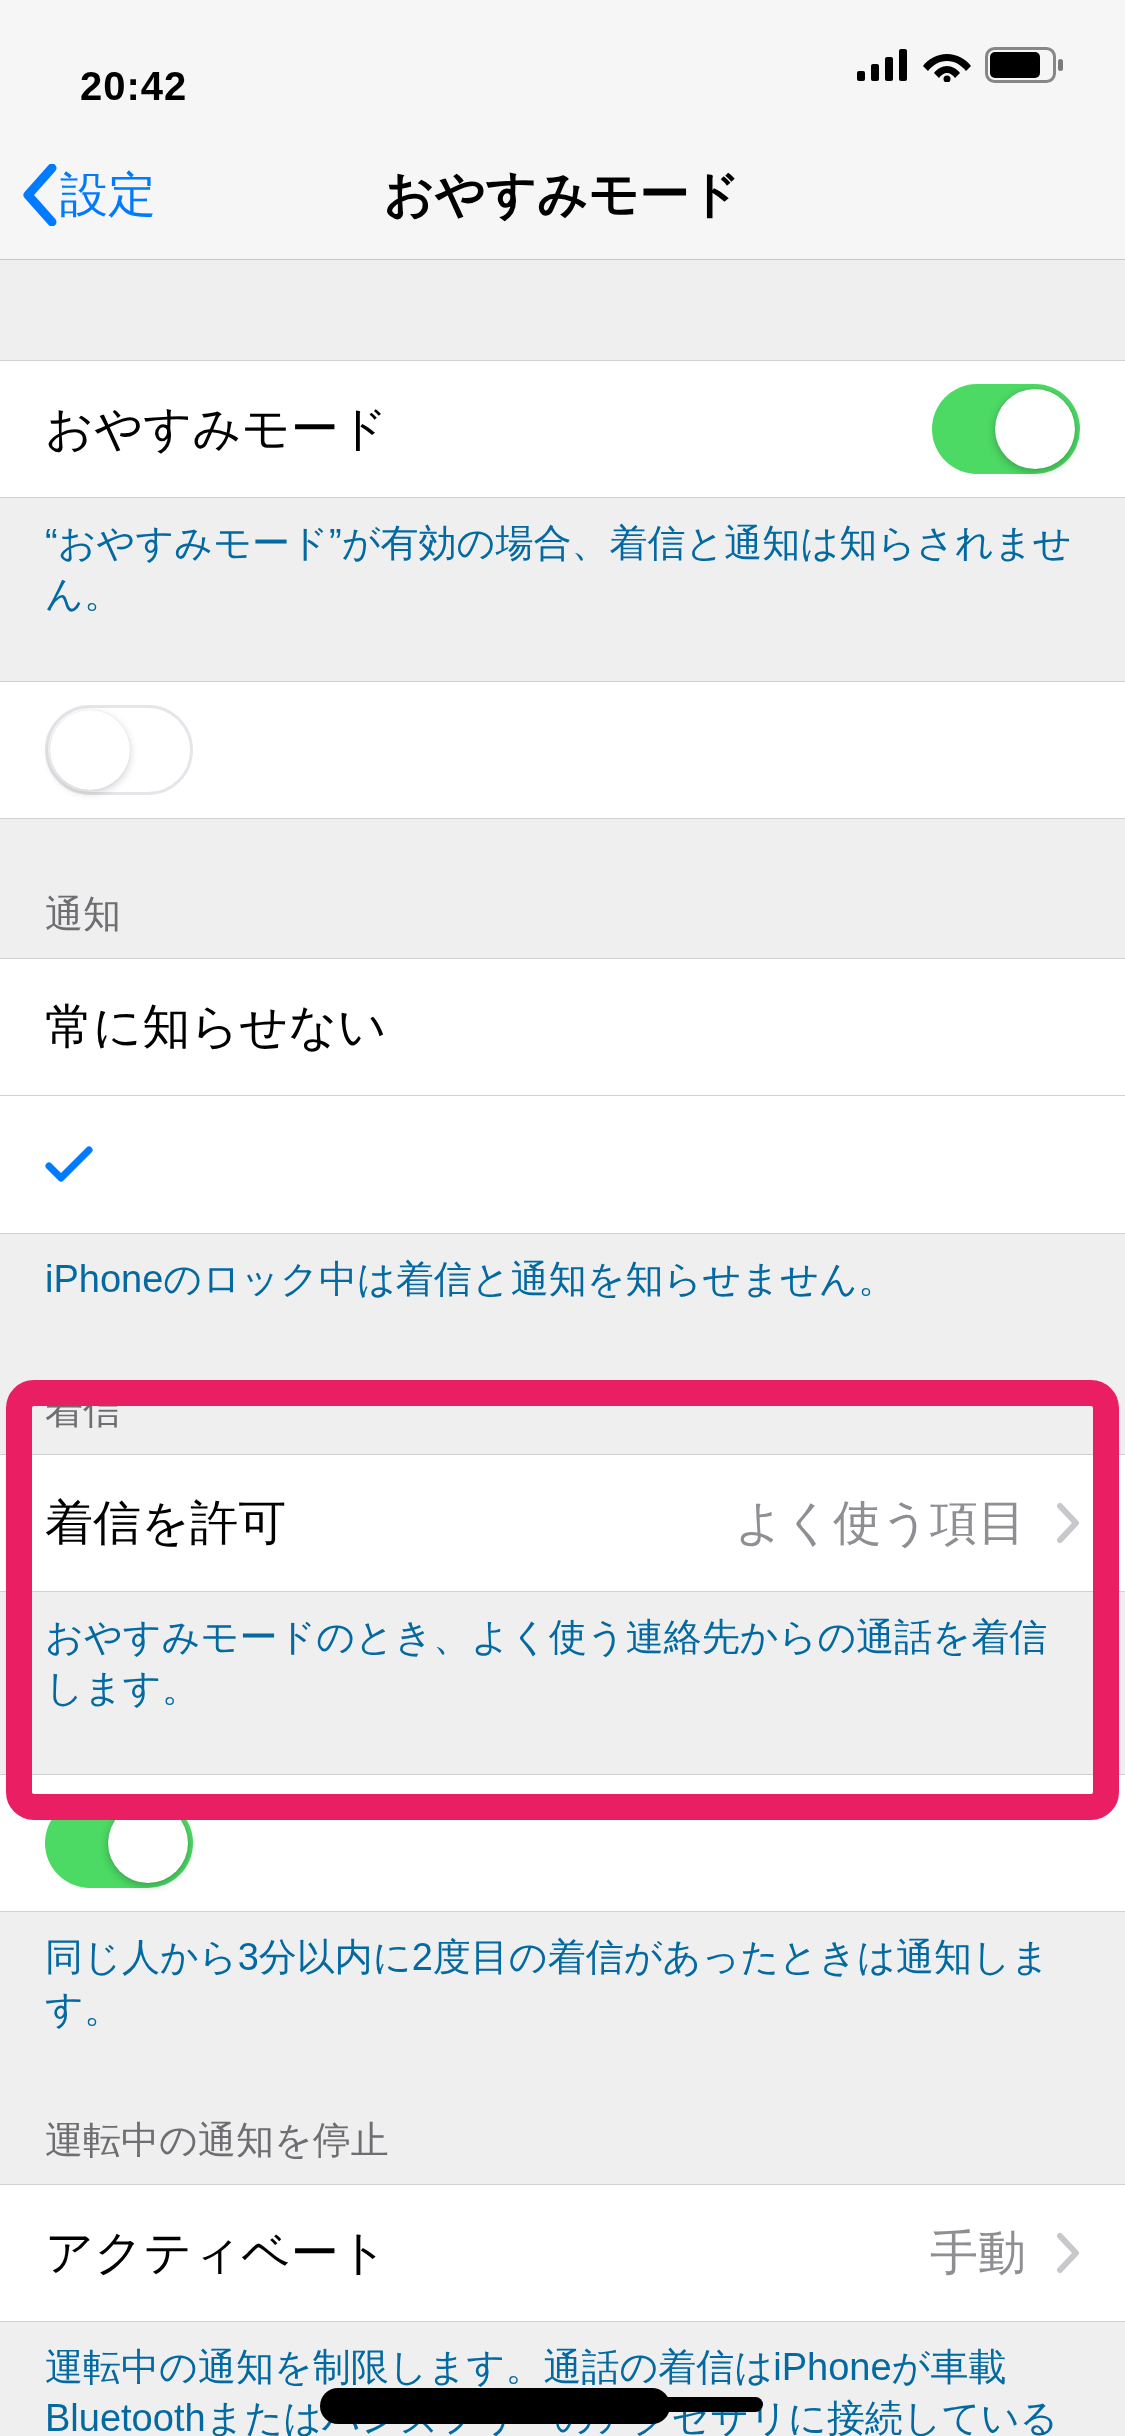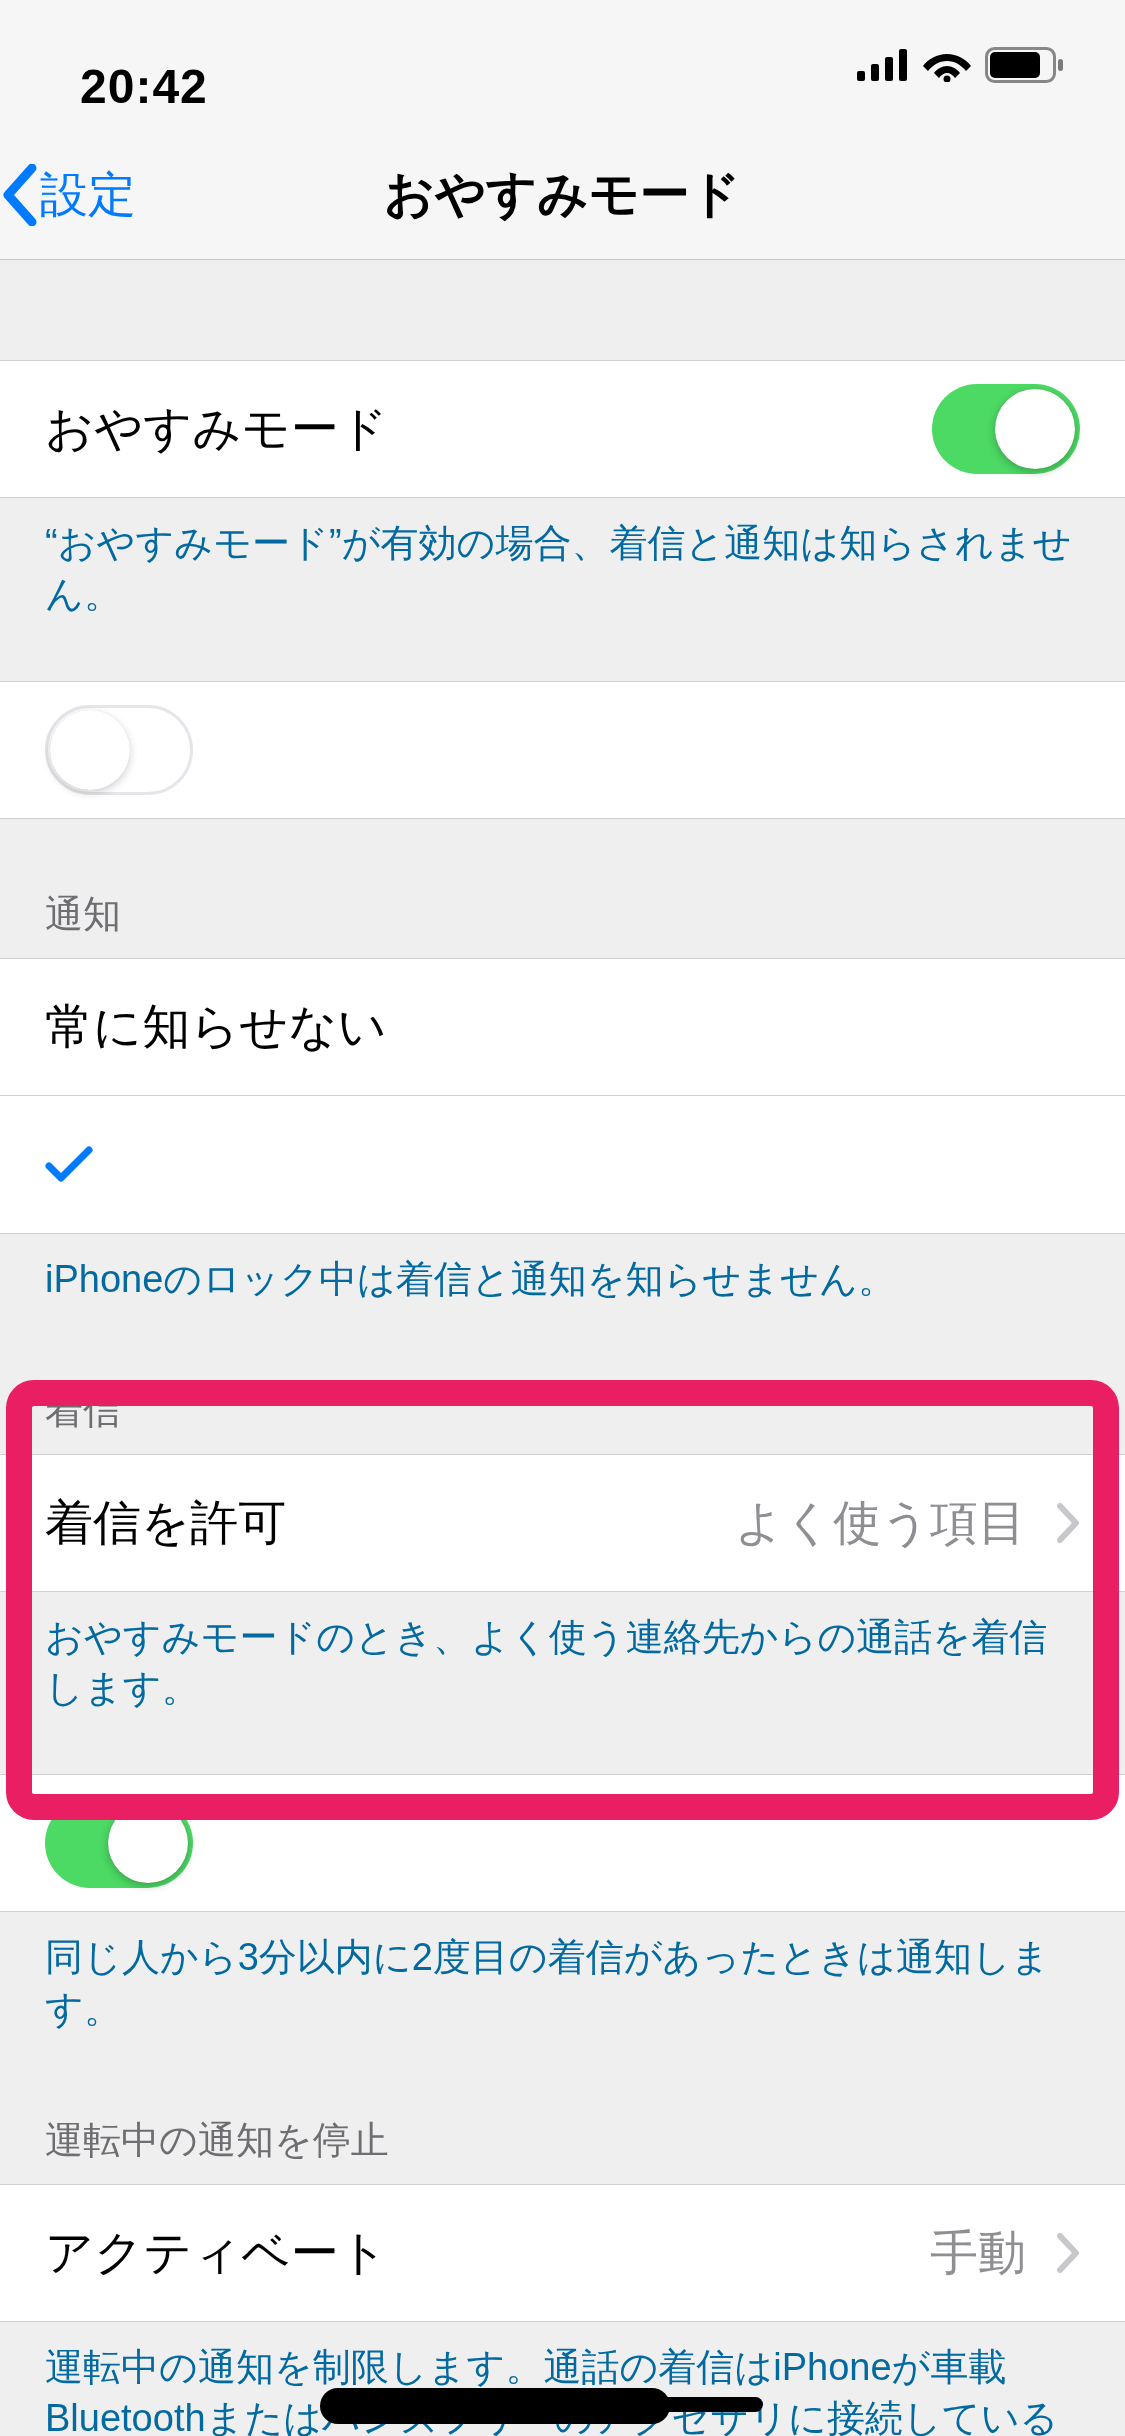--- a/index.html
+++ b/index.html
@@ -15,38 +15,39 @@
 
   
   .status-bar {
     height: 130px;
     display: flex;
     align-items: center;
     justify-content: space-between;
     padding: 0 60px 0 80px;
     background: #f6f6f6;
   }
-  .status-time { font-weight: 600; font-size: 48px; letter-spacing: 1px; margin-top: 43px; }
+  .status-time { font-weight: 600; font-size: 40px; letter-spacing: 1px; margin-top: 43px; }
   .status-right { display: flex; align-items: center; gap: 14px; }
   .status-right svg { display: block; }
 
   
   .nav-bar {
     height: 130px;
     background: #f6f6f6;
     border-bottom: 1px solid #c8c8c8;
     position: relative;
     display: flex;
     align-items: center;
   }
   .nav-back {
     display: flex;
     align-items: center;
     color: #007aff;
     font-size: 48px;
+    padding-left: 20px;
   }
   .nav-back svg { margin-right: 2px; }
   .nav-title {
     position: absolute;
     left: 0; right: 0;
     text-align: center;
     font-size: 50px;
     font-weight: 600;
     pointer-events: none;
   }

